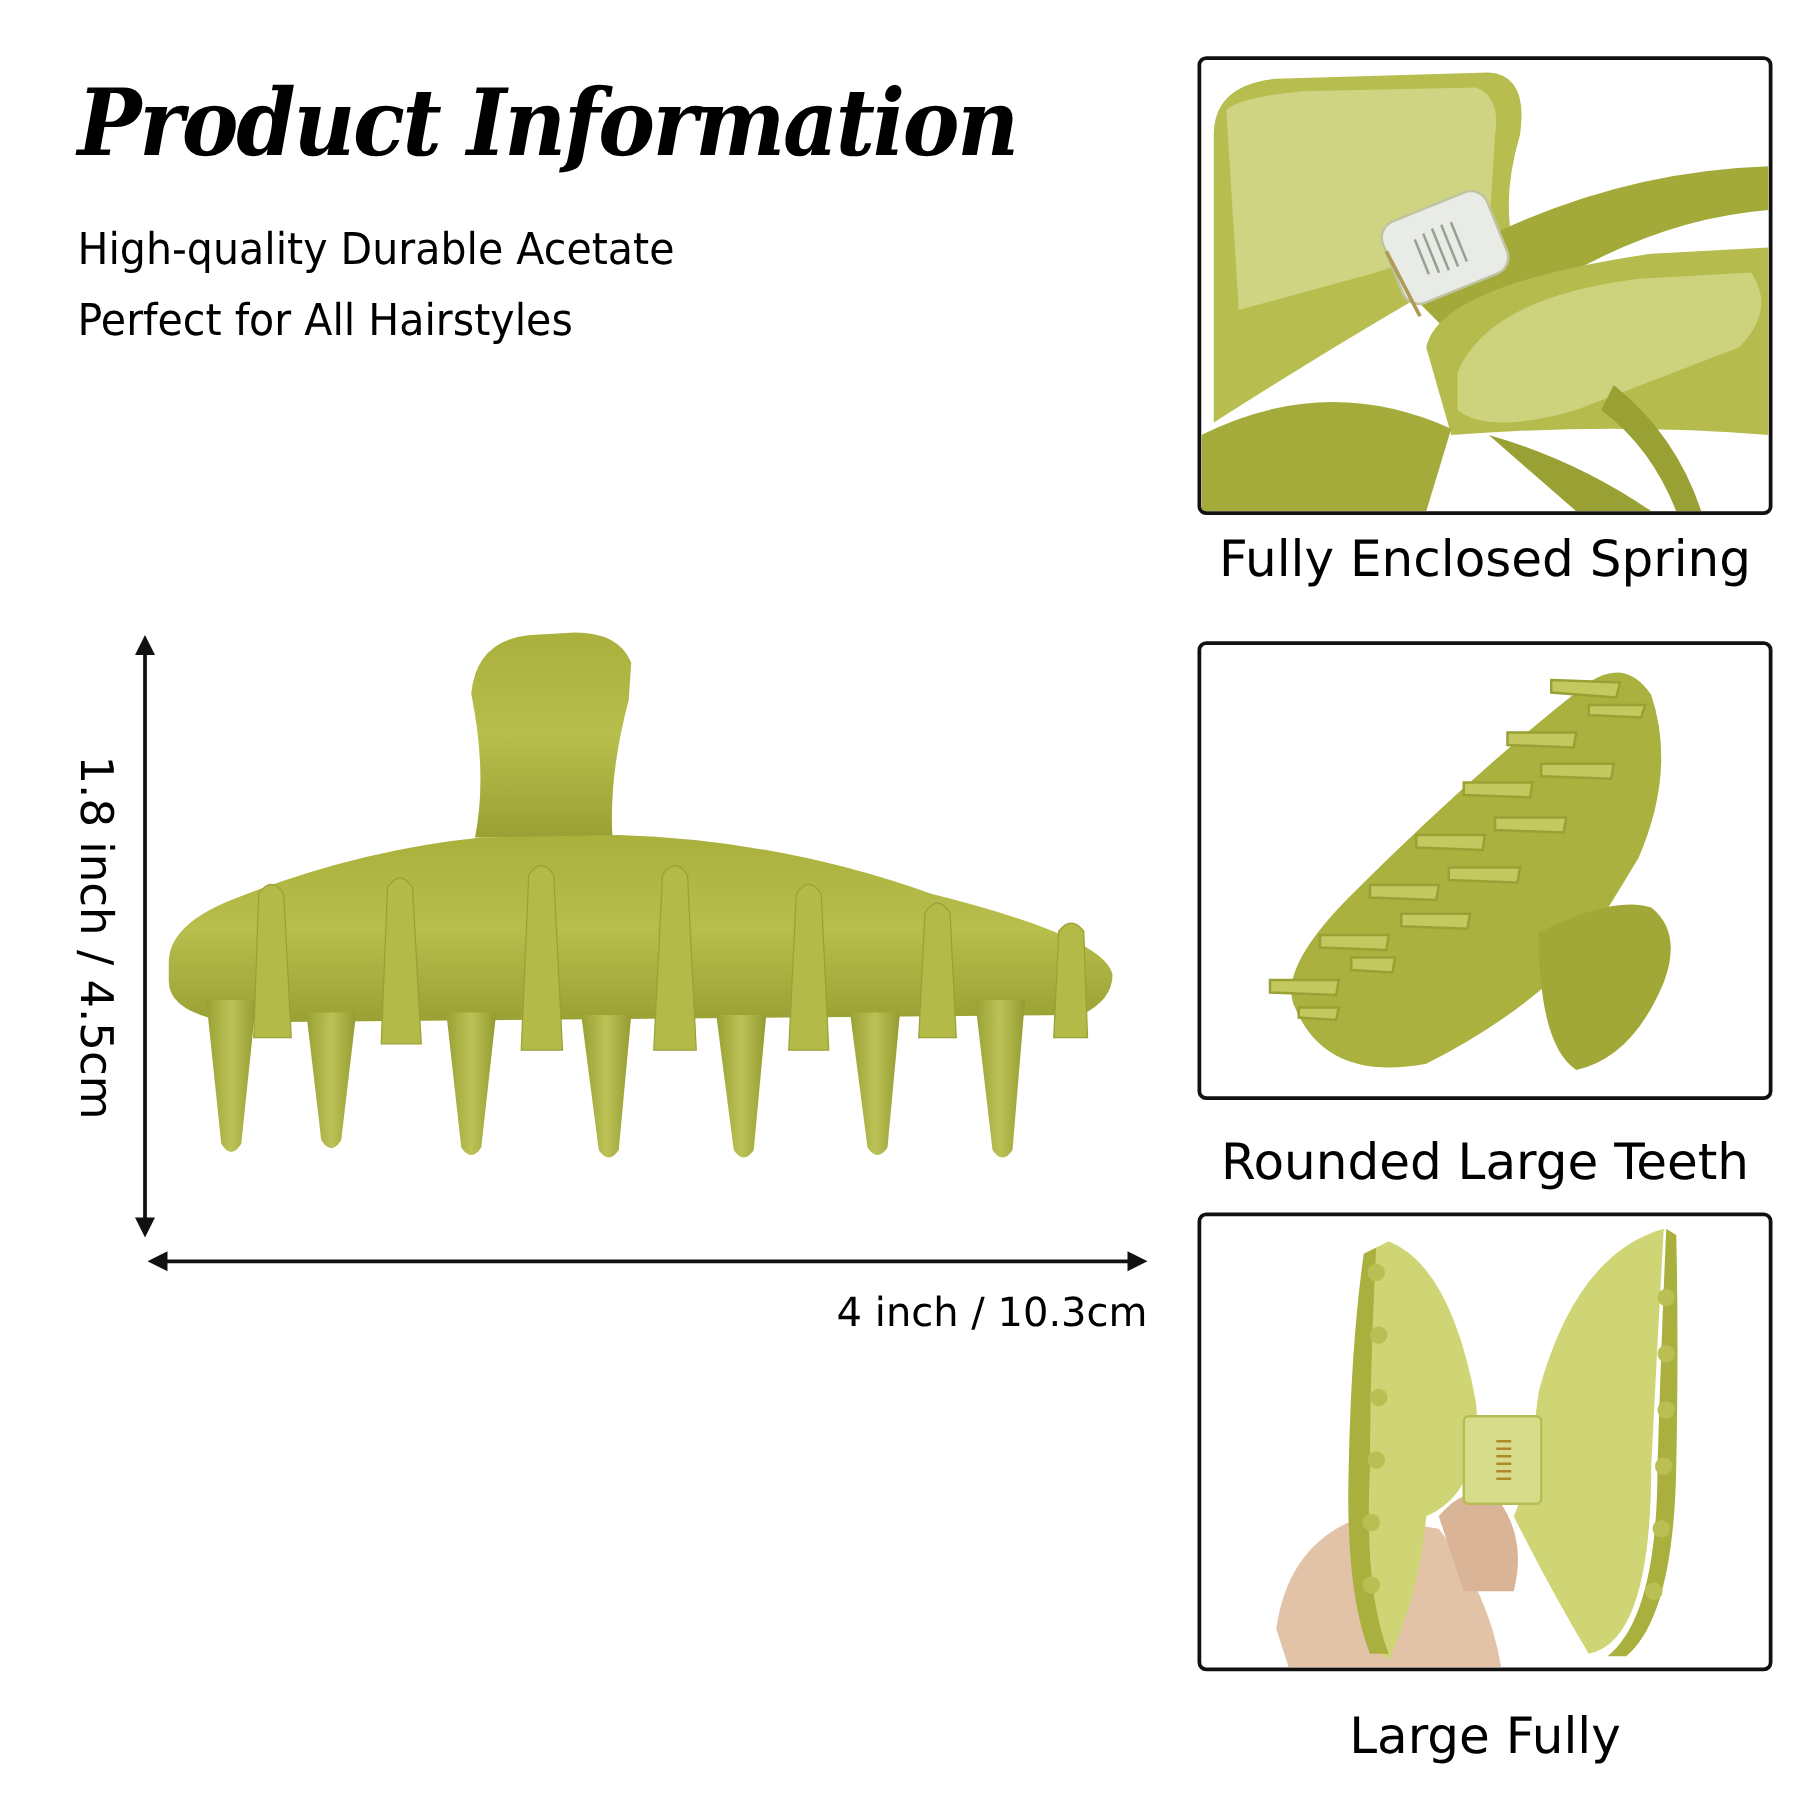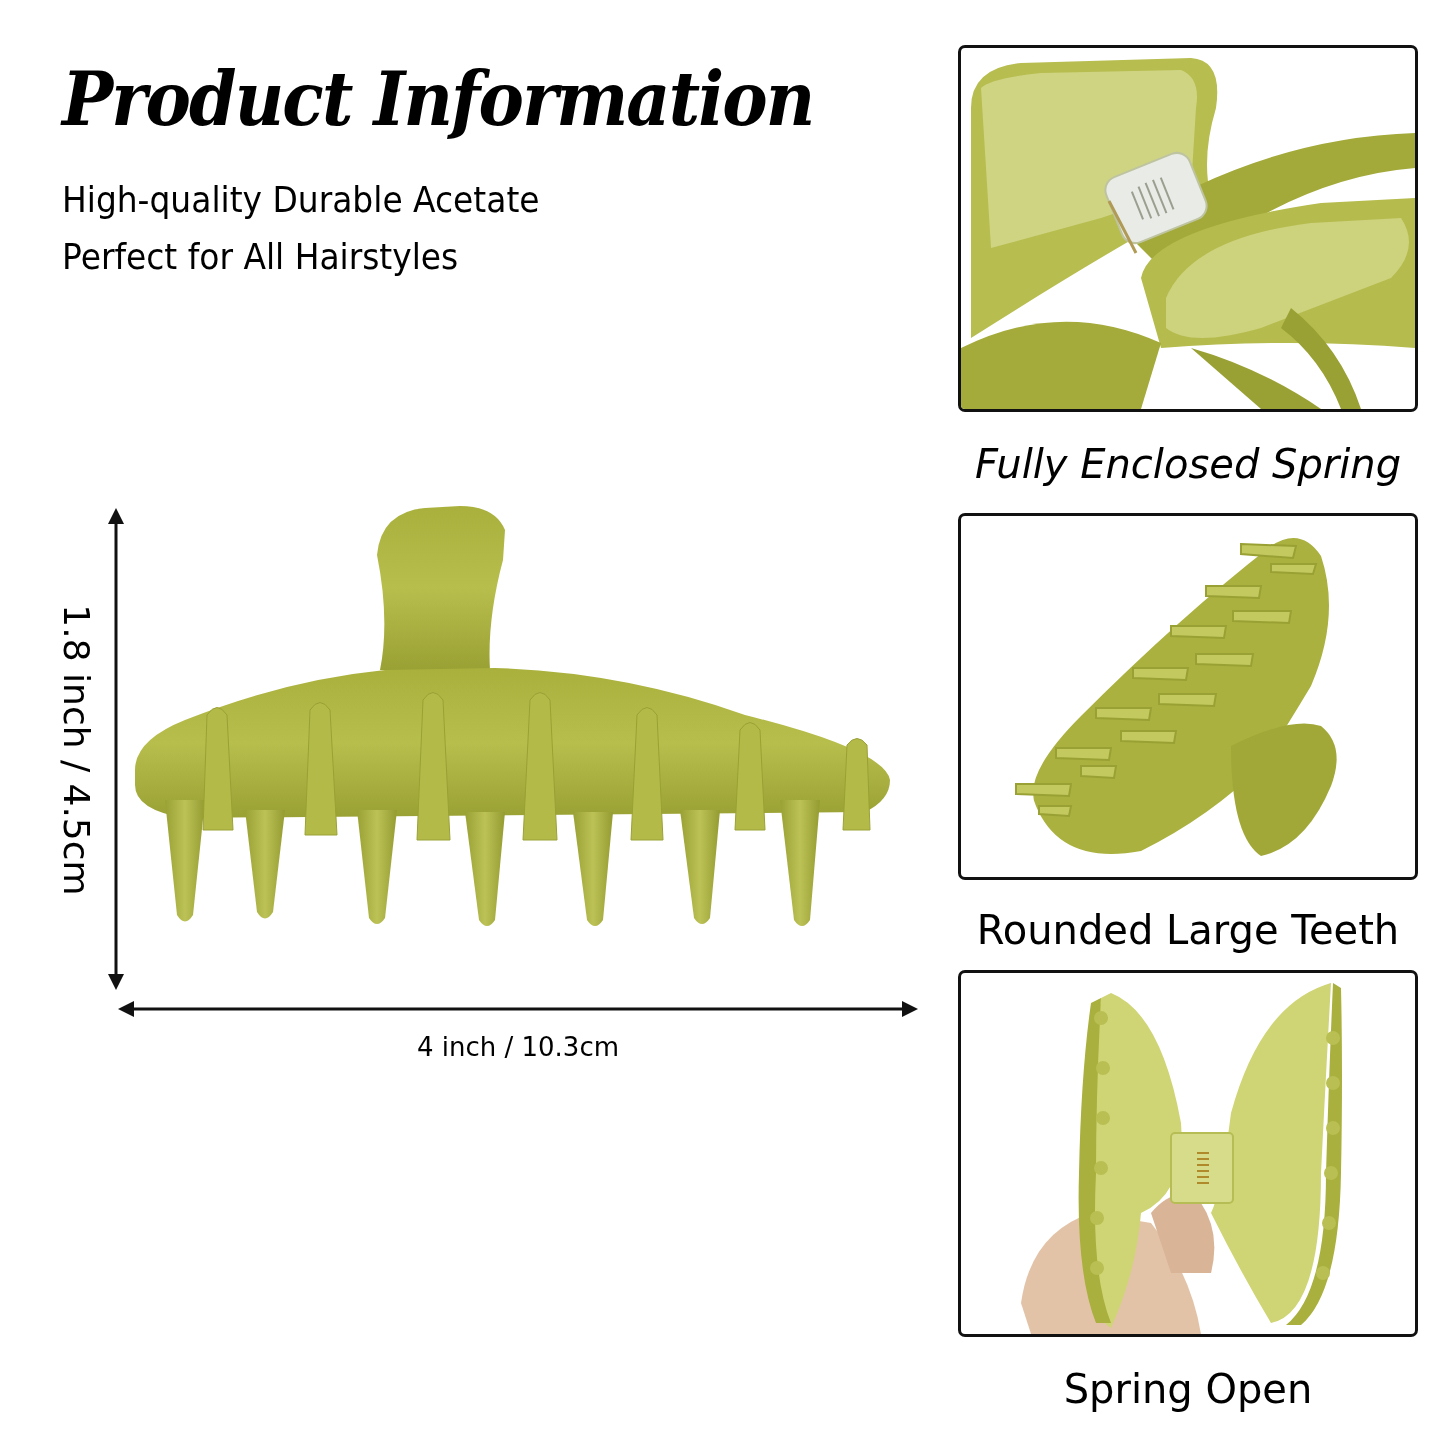--- a/index.html
+++ b/index.html
@@ -6,28 +6,28 @@
   body { width: 1445px; height: 1445px; position: relative; overflow: hidden; font-family: "Liberation Sans", sans-serif; color: #000; }
   .title { position: absolute; left: 62px; top: 62px; font-family: "DejaVu Serif", serif; font-weight: bold; font-style: italic; font-size: 74px; letter-spacing: -2px; transform: scaleX(0.92); transform-origin: left top; white-space: nowrap; line-height: 1; }
   .sub { position: absolute; left: 62px; font-family: "DejaVu Sans", sans-serif; font-size: 35px; line-height: 1; white-space: nowrap; transform: scaleX(0.94); transform-origin: left top; }
   .sub1 { top: 183px; }
   .sub2 { top: 240px; }
   .frame { position: absolute; left: 958px; width: 460px; border: 3px solid #111; border-radius: 7px; background: #fff; overflow: hidden; box-sizing: border-box; }
   .f1 { top: 45px; height: 367px; }
   .f2 { top: 513px; height: 367px; }
   .f3 { top: 970px; height: 367px; }
   .cap { position: absolute; left: 958px; width: 460px; text-align: center; font-family: "DejaVu Sans", sans-serif; font-size: 40px; line-height: 1; white-space: nowrap; }
-  .cap1 { top: 444px; font-style: italic; }
+  .cap1 { top: 428px; }
   .cap2 { top: 910px; }
   .cap3 { top: 1369px; }
   .dimv { position: absolute; left: 105px; top: 508px; width: 22px; height: 482px; }
   .dimh { position: absolute; left: 118px; top: 997px; width: 800px; height: 24px; }
   .vlabel { position: absolute; left: 56px; top: 580px; width: 40px; height: 340px; }
   .vlabel span { position: absolute; left: 50%; top: 50%; transform: translate(-50%,-50%) rotate(90deg); font-family: "DejaVu Sans", sans-serif; font-size: 36px; white-space: nowrap; }
-  .hlabel { position: absolute; left: 118px; top: 1034px; width: 800px; text-align: center; font-family: "DejaVu Sans", sans-serif; font-size: 26px; line-height: 1; white-space: nowrap; }
+  .hlabel { position: absolute; left: 118px; top: 1034px; width: 800px; text-align: right; font-family: "DejaVu Sans", sans-serif; font-size: 32px; line-height: 1; white-space: nowrap; }
   .mainclip { position: absolute; left: 125px; top: 500px; width: 780px; height: 460px; }
   svg { display: block; }
 </style>
 </head>
 <body>
 
 <div class="title">Product Information</div>
 <div class="sub sub1">High-quality Durable Acetate</div>
 <div class="sub sub2">Perfect for All Hairstyles</div>
 
@@ -165,13 +165,13 @@
     <g stroke="#b08a2a" stroke-width="2">
       <line x1="236" y1="180" x2="248" y2="180"></line>
         <line x1="236" y1="186" x2="248" y2="186"></line>
       <line x1="236" y1="192" x2="248" y2="192"></line>
         <line x1="236" y1="198" x2="248" y2="198"></line>
       <line x1="236" y1="204" x2="248" y2="204"></line>
         <line x1="236" y1="210" x2="248" y2="210"></line>
     </g>
   </svg>
 </div>
-<div class="cap cap3">Spring Open</div>
+<div class="cap cap3">Large Fully</div>
 
 </body></html>

